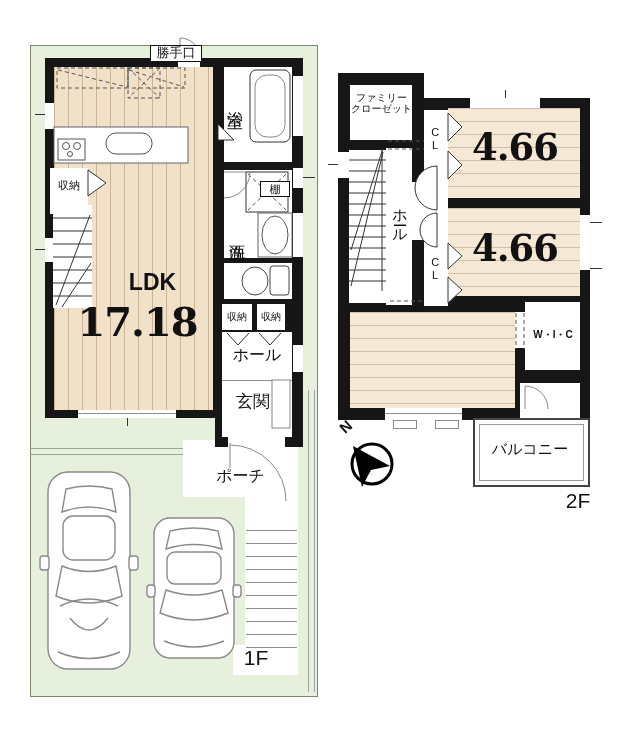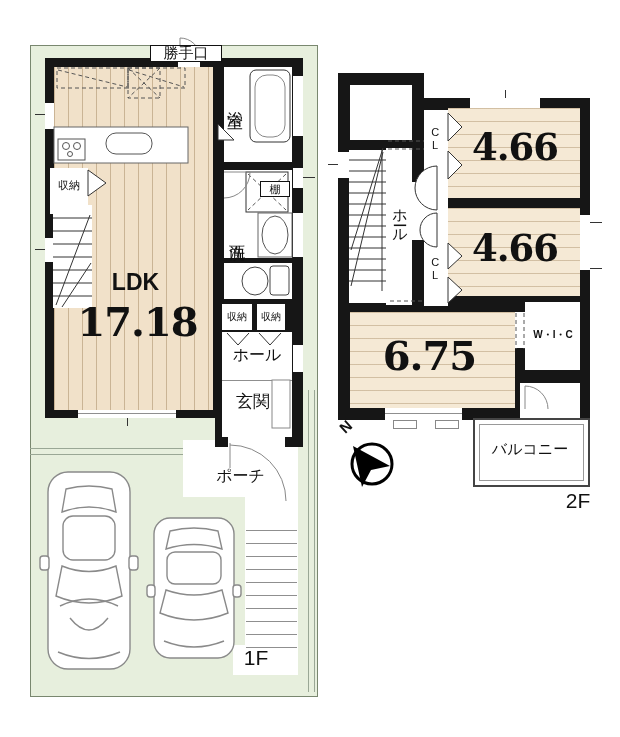--- a/index.html
+++ b/index.html
@@ -249,36 +249,36 @@
       <rect x="154" y="518" width="80" height="140" rx="16"></rect>
       <path d="M 170 531 Q 194 525 218 531 L 222 549 Q 194 540 166 549 Z"></path>
       <rect x="167" y="552" width="54" height="32" rx="8"></rect>
       <path d="M 166 590 Q 194 600 222 590 L 228 613 Q 194 627 160 613 Z"></path>
       <path d="M 164 641 Q 194 653 224 641" fill="none"></path>
       <rect x="147" y="585" width="8" height="12" rx="3"></rect>
         <rect x="233" y="585" width="8" height="12" rx="3"></rect>
     </g>
   </svg>
 
-  <div class="lbl boxlbl" style="left:150px;top:45px;width:72px;height:17px;font-size:15px;">
+  <div class="lbl boxlbl" style="left:150px;top:45px;width:52px;height:17px;font-size:13px;">
     <span>勝手口</span>
     </div>
   <div class="lbl vtext" style="left:226px;top:76px;width:18px;height:48px;font-size:16px;">
     <span>浴室</span>
     </div>
   <div class="lbl" style="left:53px;top:178px;width:32px;height:15px;font-size:11px;">
     <span>収納</span>
     </div>
   <div class="lbl boxlbl" style="left:260px;top:181px;width:30px;height:16px;font-size:11px;">
     <span>棚</span>
     </div>
   <div class="lbl vtext" style="left:228px;top:210px;width:18px;height:46px;font-size:16px;">
     <span>洗面</span>
     </div>
-  <div class="lbl" style="left:93px;top:270px;width:85px;height:26px;font-size:23px;font-weight:700;">
+  <div class="lbl" style="left:110px;top:270px;width:85px;height:26px;font-size:23px;font-weight:700;">
     <span>LDK</span>
     </div>
   <div class="lbl serif" style="left:80px;top:297px;width:115px;height:48px;font-size:40px;align-items:flex-end;">
     <span>17.18</span>
     </div>
   <div class="lbl" style="left:222px;top:309px;width:30px;height:15px;font-size:10px;">
     <span>収納</span>
     </div>
   <div class="lbl" style="left:257px;top:309px;width:28px;height:15px;font-size:10px;">
     <span>収納</span>
@@ -289,35 +289,36 @@
   <div class="lbl" style="left:228px;top:392px;width:50px;height:20px;font-size:17px;">
     <span>玄関</span>
     </div>
   <div class="lbl" style="left:183px;top:466px;width:115px;height:20px;font-size:16px;">
     <span>ポーチ</span>
     </div>
   <div class="lbl" style="left:228px;top:645px;width:56px;height:26px;font-size:21px;">
     <span>1F</span>
     </div>
 
+  <div class="lbl" style="left:351px;top:88px;width:61px;height:30px;font-size:10px;flex-direction:column;">
+    <span>ファミリー</span>
+    <span>クローゼット</span>
+    </div>
   <div class="lbl vtext" style="left:428px;top:122px;width:14px;height:34px;font-size:11px;">
     <span>CL</span>
     </div>
   <div class="lbl vtext" style="left:428px;top:252px;width:14px;height:34px;font-size:11px;">
     <span>CL</span>
     </div>
   <div class="lbl serif" style="left:460px;top:126px;width:110px;height:44px;font-size:37px;">
     <span>4.66</span>
     </div>
   <div class="lbl serif" style="left:460px;top:227px;width:110px;height:44px;font-size:37px;">
     <span>4.66</span>
     </div>
-  <div class="lbl serif" style="left:372px;top:332px;width:115px;height:48px;font-size:40px;">
-    <span>6.75</span>
-    </div>
   <div class="lbl vtext" style="left:391px;top:180px;width:17px;height:76px;font-size:15px;">
     <span>ホール</span>
     </div>
   <div class="lbl" style="left:524px;top:327px;width:58px;height:16px;font-size:10px;font-weight:bold;">
     <span>W・I・C</span>
     </div>
   <div class="lbl" style="left:476px;top:440px;width:108px;height:18px;font-size:15px;">
     <span>バルコニー</span>
     </div>
   <div class="lbl" style="left:550px;top:488px;width:56px;height:26px;font-size:21px;">

